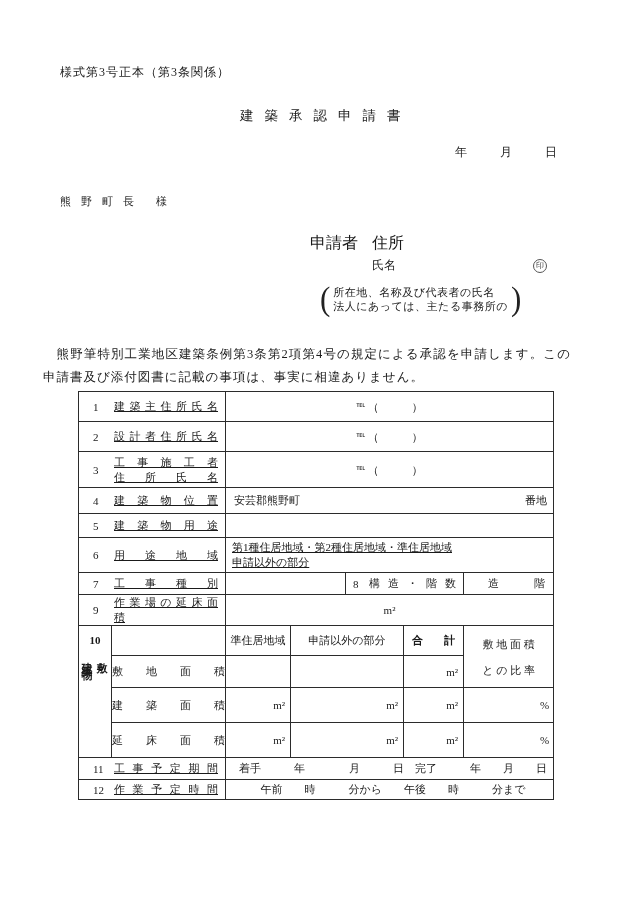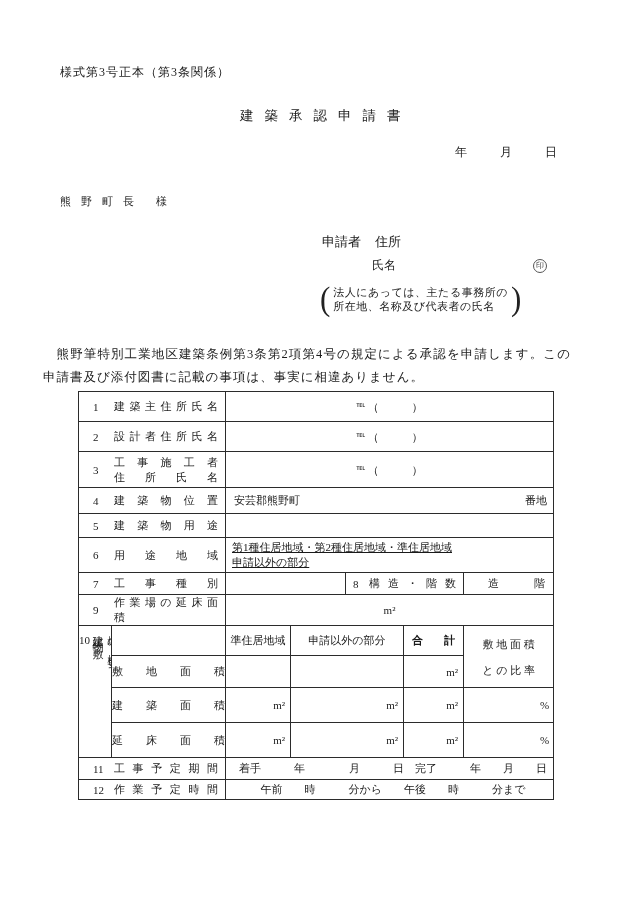--- a/index.html
+++ b/index.html
@@ -14,21 +14,21 @@
   .abs { position:absolute; }
 
   
   .form-number { left:60px; top:64px; font-size:12px; letter-spacing:1px; }
   .form-title  { left:208px; top:107px; font-size:13.5px; letter-spacing:11px;margin-left:32px; }
   .date-line   { left:455px; top:144px; font-size:12px; letter-spacing:3px; }
   .addressee   { left:60px; top:194px; font-size:11px; }
   .addressee .nm { letter-spacing:10px; }
   .addressee .hn { margin-left:12px; }
 
-  .applicant-line { left:322px; top:233px; font-size:13px; display:flex; }
+  .applicant-line { left:310px; top:233px; font-size:16px; display:flex; }
   .applicant-line .gap { width:14px; }
   .name-line { left:372px; top:257px; width:175px; font-size:12px; display:flex; justify-content:space-between; align-items:center; }
   .seal {
     display:inline-block; width:14px; height:14px; border:1px solid #555;
     border-radius:50%; font-size:8px; line-height:12px; text-align:center; color:#444;
   }
   .corp-note { left:320px; top:281px; display:flex; align-items:center; }
   .corp-note .paren { font-size:31px; font-weight:300; color:#222; transform:scaleY(1.08); }
   .corp-note .lines { font-size:11px; line-height:14.5px; margin:0 3px; letter-spacing:0.5px; }
 
@@ -43,31 +43,31 @@
     border:1px solid #2b2b2b;
     font-size:11px; color:#1a1a1a;
     padding:0; vertical-align:middle;
     overflow:hidden;
   }
   .h20{height:20px}.h22{height:22px}.h23{height:23px}.h24{height:24px}.h26{height:26px}
   .h30{height:30px}.h32{height:32px}.h35{height:35px}.h36{height:36px}
 
   .lblflex { display:flex; align-items:center; padding:0 7px 0 14px; }
   .lblflex .num { width:21px; flex:none; }
-  .lblflex .txt { flex:1; }
+  .lblflex .txt { flex:1;text-decoration:underline; }
   .jst { text-align:justify; text-align-last:justify; }
   .sublbl { padding:0 7px 0 12px; }
   .ctr { text-align:center; }
   .unit { text-align:right; padding-right:5px !important; }
   .pct { text-align:right; padding-right:4px !important; }
   .lr { display:flex; justify-content:space-between; padding:0 6px 0 8px; align-items:center; }
   .leftpad { padding-left:7px !important;text-align:center; }
   .twolines { padding:2px 6px; line-height:15px;text-decoration:underline; }
 
-  .r10cell { display:flex; height:100%; }
+  .r10cell { display:flex; flex-direction:column; height:100%;font-weight:bold; }
   .r10num { height:27px; display:flex; align-items:center; justify-content:center; flex:none; }
   .vertwrap {
     flex:1; writing-mode:vertical-lr; text-orientation:upright;
     margin:0 auto; letter-spacing:3.5px; line-height:15px; padding-bottom:4px;
   }
   .vertwrap span { display:block; }
   .ratiocell { text-align:center; line-height:26px; }
   .hdr8 { display:flex; align-items:center; padding:0 7px 0 7px; }
   .hdr8 .num { width:16px; flex:none; }
   .hdr8 .txt { flex:1; }
@@ -90,22 +90,22 @@
 </div>
 
 <div class="abs name-line">
   <span>氏名</span>
   <span class="seal">印</span>
 </div>
 
 <div class="abs corp-note">
   <span class="paren">(</span>
   <div class="lines">
+    <div>所在地、名称及び代表者の氏名</div>
     <div>法人にあっては、主たる事務所の</div>
-    <div>所在地、名称及び代表者の氏名</div>
   </div>
   <span class="paren">)</span>
 </div>
 
 <div class="abs declaration">　熊野筆特別工業地区建築条例第3条第2項第4号の規定による承認を申請します。この申請書及び添付図書に記載の事項は、事実に相違ありません。</div>
 
 <table class="form">
   <colgroup>
     <col style="width:33px">
       <col style="width:114px">

